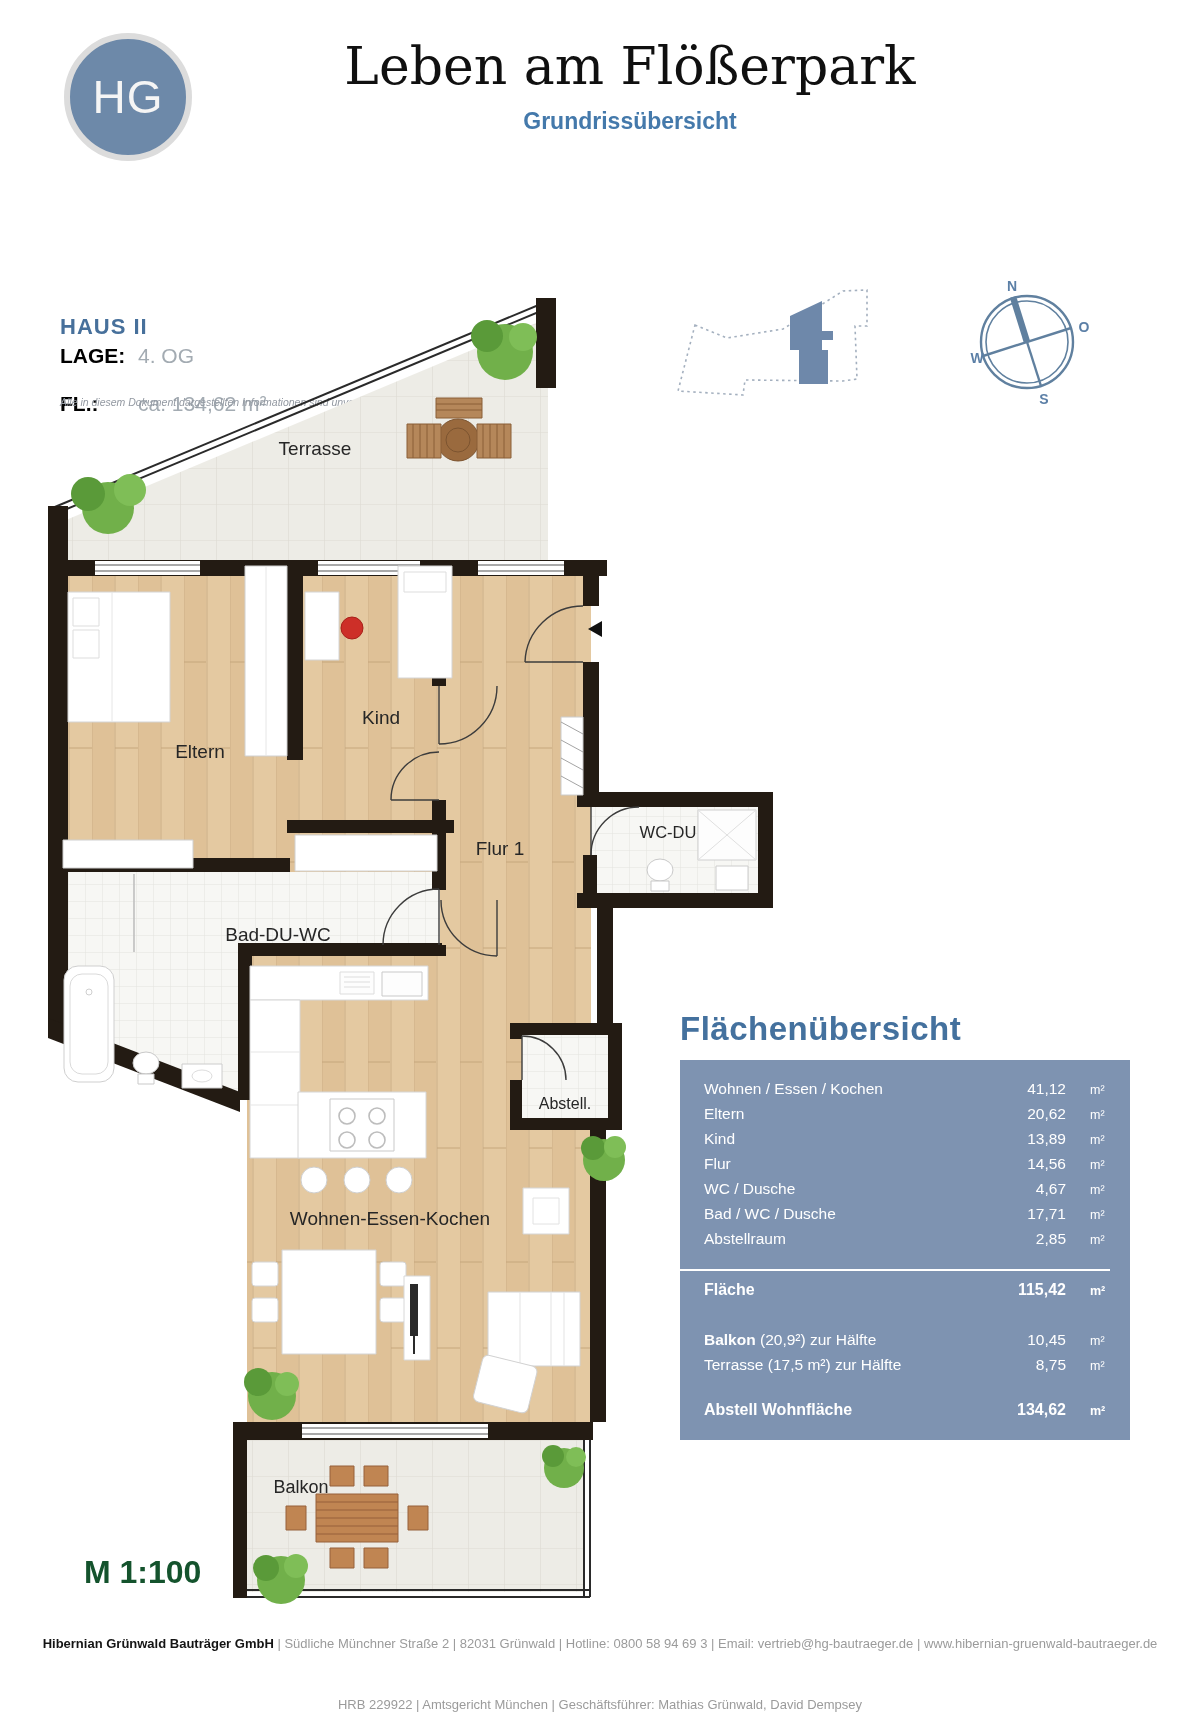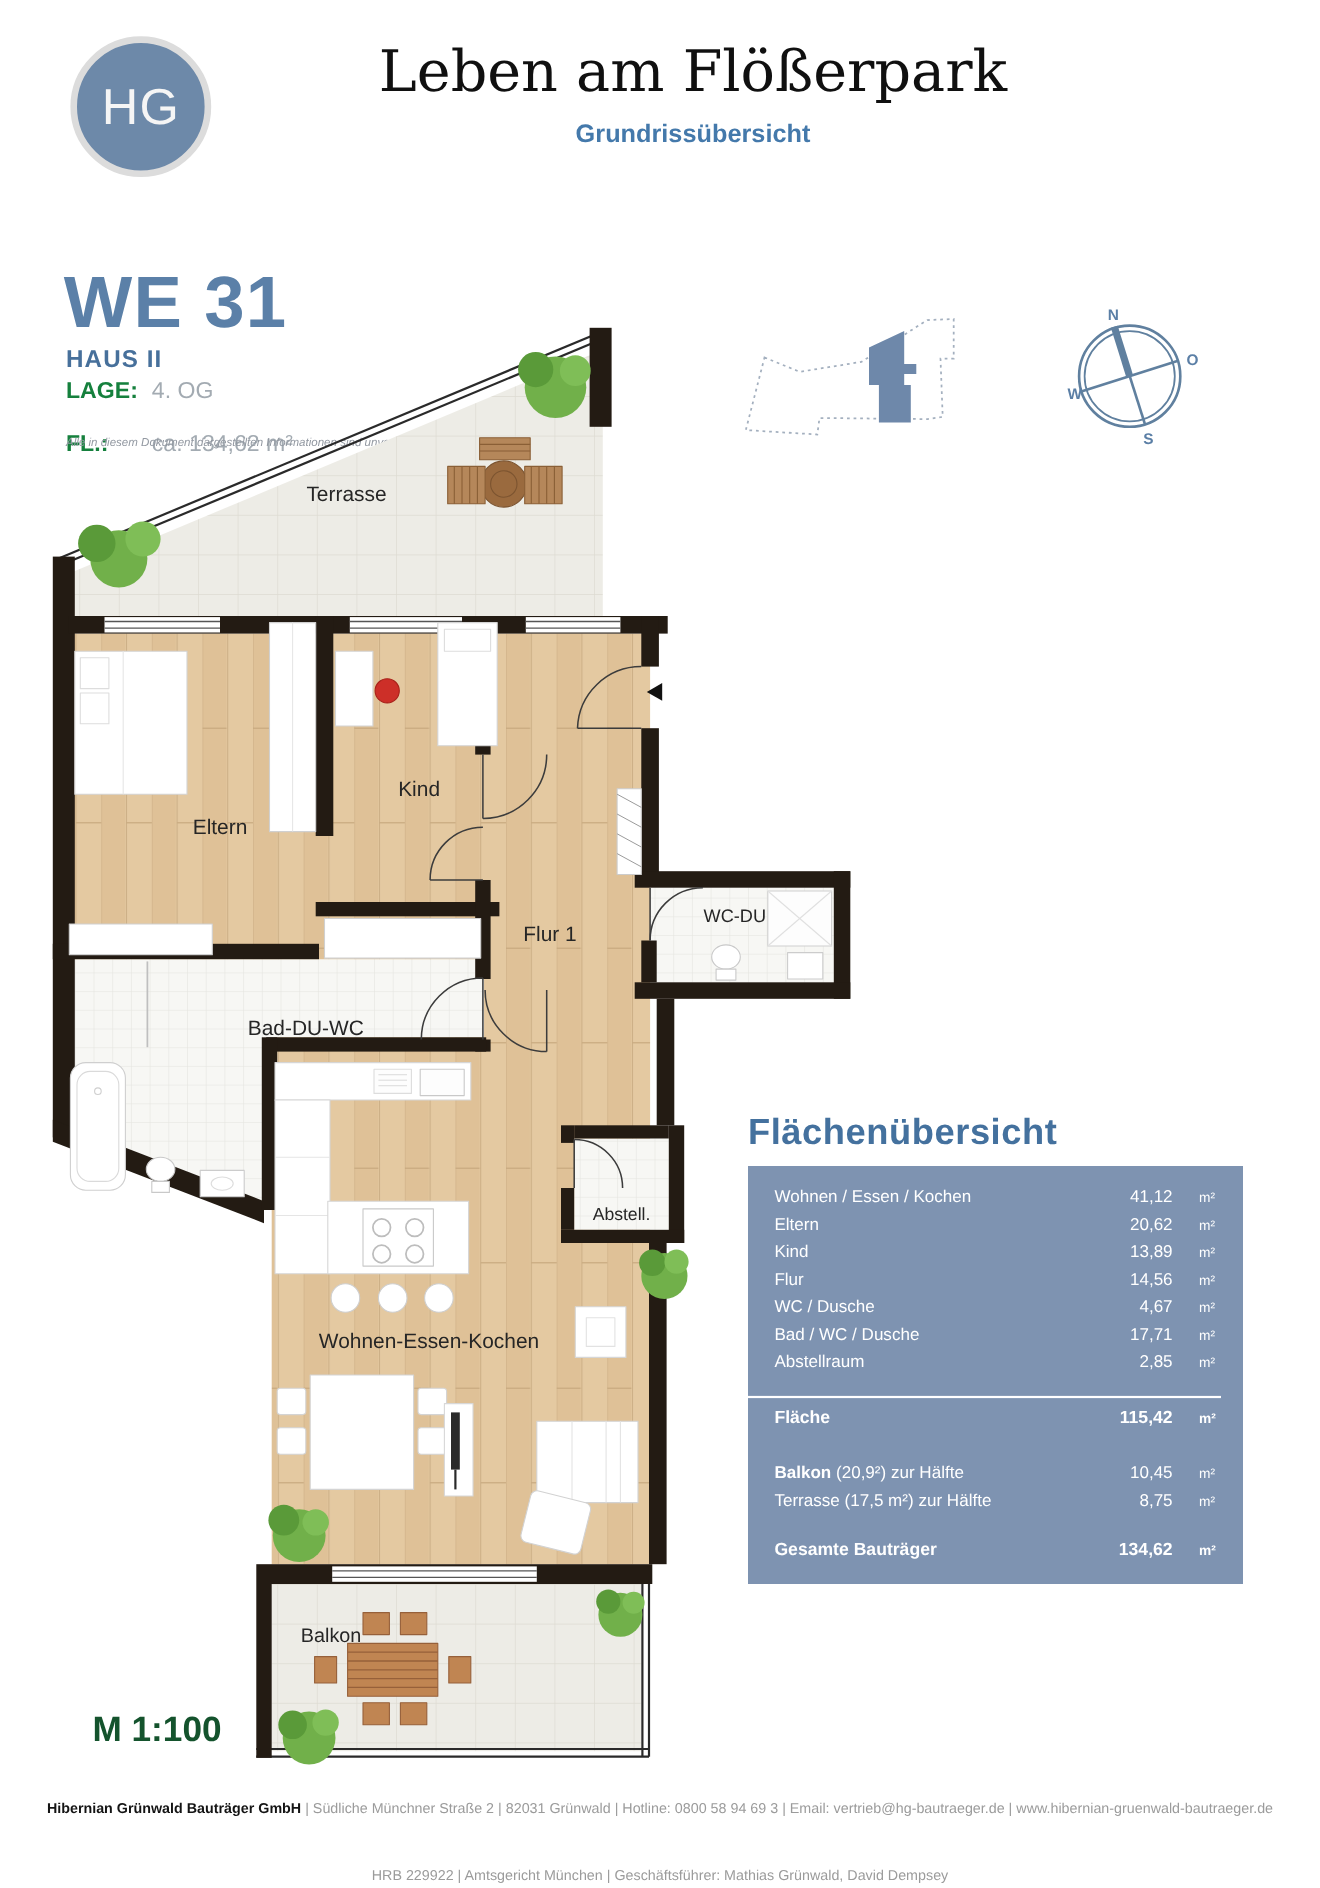--- a/index.html
+++ b/index.html
@@ -10,21 +10,21 @@
         background:#6d89a9;border:6px solid #dcdcdc;display:flex;align-items:center;justify-content:center;
         color:#f5f5f5;font-size:46px;letter-spacing:1px;font-weight:400;text-align:right;}
   .title{position:absolute;left:60px;right:0;top:36px;text-align:center;
          font-family:"DejaVu Serif",serif;font-size:52px;color:#101010;}
   .subtitle{position:absolute;left:60px;right:0;top:108px;text-align:center;
             font-weight:bold;font-size:23px;color:#4479ab;}
   
   .we-id{position:absolute;left:58px;top:236px;font-size:66px;font-weight:bold;color:#5b80a8;letter-spacing:1px;}
   .haus{position:absolute;left:60px;top:314px;font-size:22px;font-weight:bold;color:#47709b;letter-spacing:1px;}
   .specrow{position:absolute;left:60px;display:flex;font-size:21px;}
-  .specrow .lab{width:78px;font-weight:bold;color:#15803d;}
+  .specrow .lab{width:78px;font-weight:bold;color:#000000;}
   .specrow .val{color:#a3abb2;}
   .disclaimer{position:absolute;left:60px;top:396px;font-size:10.5px;font-style:italic;color:#9298a1;}
   
   .tbl-head{position:absolute;left:680px;top:1010px;font-size:33px;font-weight:bold;color:#44719e;letter-spacing:.5px;}
   .panel{position:absolute;left:680px;top:1060px;width:450px;height:380px;background:#7e93b1;color:#fff;
          box-sizing:border-box;padding:20px 20px 0 24px;}
   .prow{display:flex;align-items:baseline;height:25px;font-size:15.5px;}
   .prow .lbl{flex:1;}
   .prow .val{width:72px;text-align:right;}
   .prow .unit{width:44px;box-sizing:border-box;text-align:left;padding-left:24px;font-size:12.5px;}
@@ -44,21 +44,20 @@
 <body>
 
 <div class="page">
 
   <div class="logo">
     <span>HG</span>
   </div>
   <div class="title">Leben am Flößerpark</div>
   <div class="subtitle">Grundrissübersicht</div>
 
-  <div class="we-id">WE 31</div>
   <div class="haus">HAUS II</div>
   <div class="specrow" style="top:344px;">
     <span class="lab">LAGE:</span>
     <span class="val">4. OG</span>
   </div>
   <div class="specrow" style="top:392px;">
     <span class="lab">FL.:</span>
     <span class="val">ca. 134,62 m²</span>
   </div>
   <div class="disclaimer">Alle in diesem Dokument dargestellten Informationen sind unverbindlich.</div>
@@ -400,21 +399,21 @@
       <span class="val">10,45</span>
       <span class="unit">m²</span>
     </div>
     <div class="prow half">
       <span class="lbl"><span class="b"></span><span>Terrasse (17,5 m²) zur Hälfte</span></span>
       <span class="val">8,75</span>
       <span class="unit">m²</span>
     </div>
     <div class="gap20"></div>
     <div class="prow bold">
-      <span class="lbl">Gesamte Bauträger</span>
+      <span class="lbl">Abstell Wohnfläche</span>
       <span class="val">134,62</span>
       <span class="unit" style="font-weight:bold">m²</span>
     </div>
   </div>
 
   <div class="scale">M 1:100</div>
 
   <div class="foot f1">
     <span class="b">Hibernian Grünwald Bauträger GmbH</span><span> | Südliche Münchner Straße 2 | 82031 Grünwald | Hotline: 0800 58 94 69 3 | Email: vertrieb@hg-bautraeger.de | www.hibernian-gruenwald-bautraeger.de</span>
   </div>

